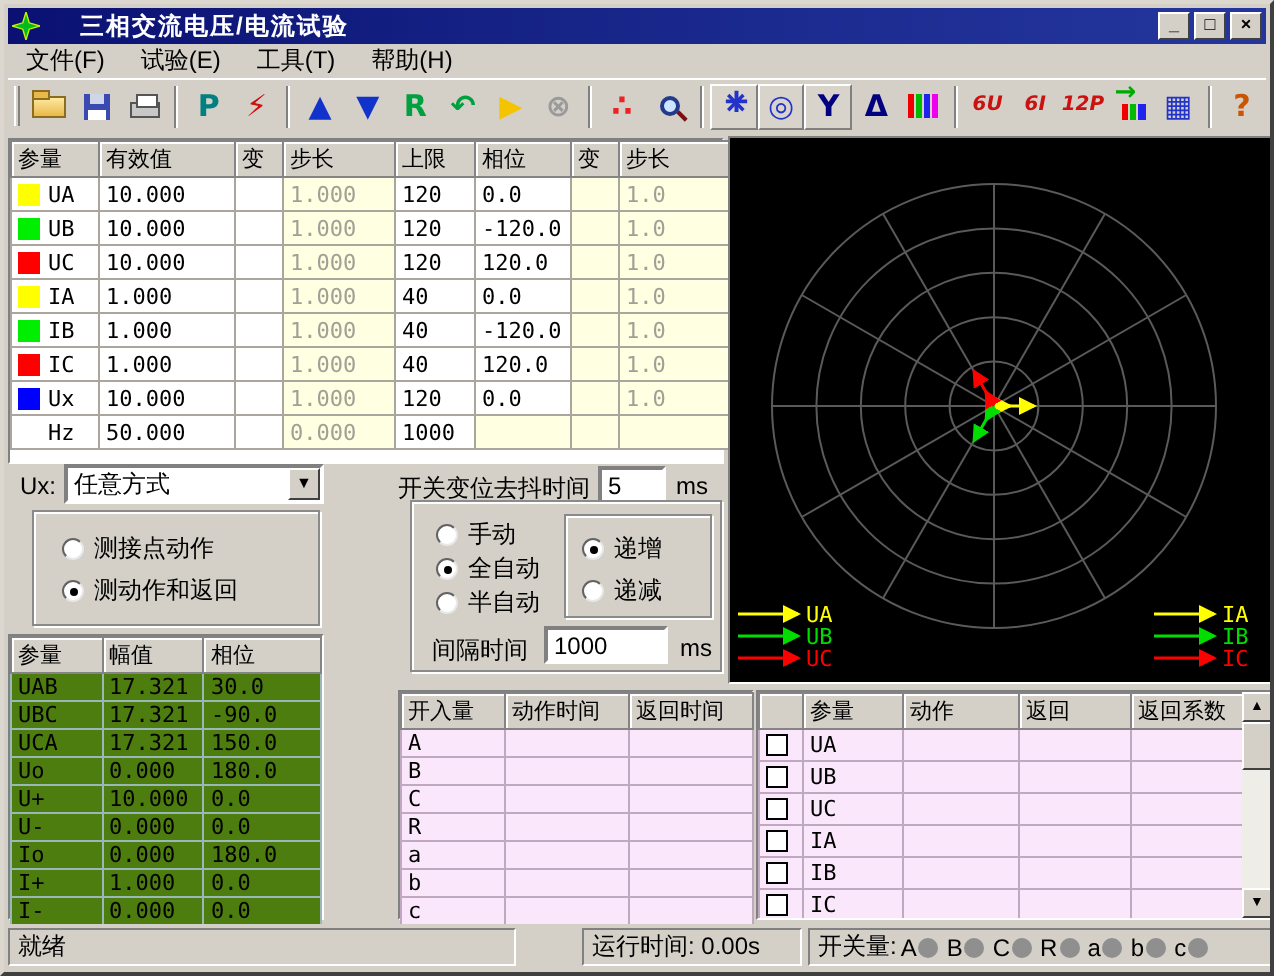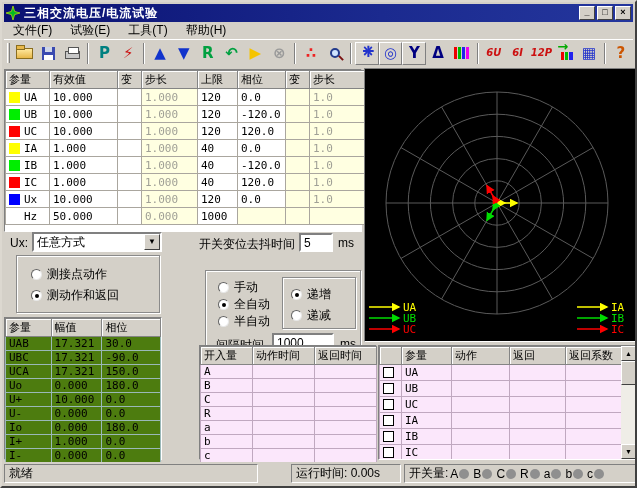--- a/index.html
+++ b/index.html
@@ -4,21 +4,21 @@
 <style>
   * { margin:0; padding:0; box-sizing:border-box; }
   html,body { width:637px; height:488px; font-family:"Liberation Sans", sans-serif; }
   .window { position:relative; width:637px; height:488px; background:#d4d0c8;
             border:2px solid; border-color:#dcd8d0 #404040 #404040 #dcd8d0; overflow:hidden; }
 
   
   .titlebar { position:absolute; left:2px; top:2px; right:2px; height:18px;
               background:linear-gradient(90deg,#0a1172,#1b2a8f 60%,#24369d);
               display:flex; align-items:center; padding:0 2px; }
-  .titlebar .ttl { color:#fff; font-size:12px; font-weight:bold; margin-left:4px; letter-spacing:1px; }
+  .titlebar .ttl { color:#fff; font-size:12px; font-weight:bold; margin-left:20px; letter-spacing:1px; }
   .winbtns { margin-left:auto; display:flex; gap:2px; }
   .winbtn { width:16px; height:14px; background:#d4d0c8; border:1px solid; border-color:#fff #404040 #404040 #fff;
             font-size:9px; line-height:11px; text-align:center; font-weight:bold; color:#000; }
 
   
   .menubar { position:absolute; left:2px; top:20px; right:2px; height:17px; display:flex; align-items:center;
              background:#d4d0c8; font-size:12px; }
   .menu-item { padding:1px 9px; }
 
   
@@ -334,21 +334,21 @@
       <label class="radio-row" style="left: 14px; top: 10px;">
         <span class="radio"></span>
         <span>测接点动作</span>
       </label>
       <label class="radio-row" style="left: 14px; top: 31px;">
         <span class="radio sel"></span>
         <span>测动作和返回</span>
       </label>
     </div>
 
-  <div class="gbox" style="left:203px;top:268px;width:156px;height:86px;">
+  <div class="gbox" style="left:203px;top:248px;width:156px;height:86px;">
     <div id="auto-mode-box" style="position:absolute;left:0;top:0;width:100%;height:100%;">
         <label class="radio-row" style="left: 12px; top: 8px;">
           <span class="radio"></span>
           <span>手动</span>
         </label>
         <label class="radio-row" style="left: 12px; top: 25px;">
           <span class="radio sel"></span>
           <span>全自动</span>
         </label>
         <label class="radio-row" style="left: 12px; top: 42px;">

